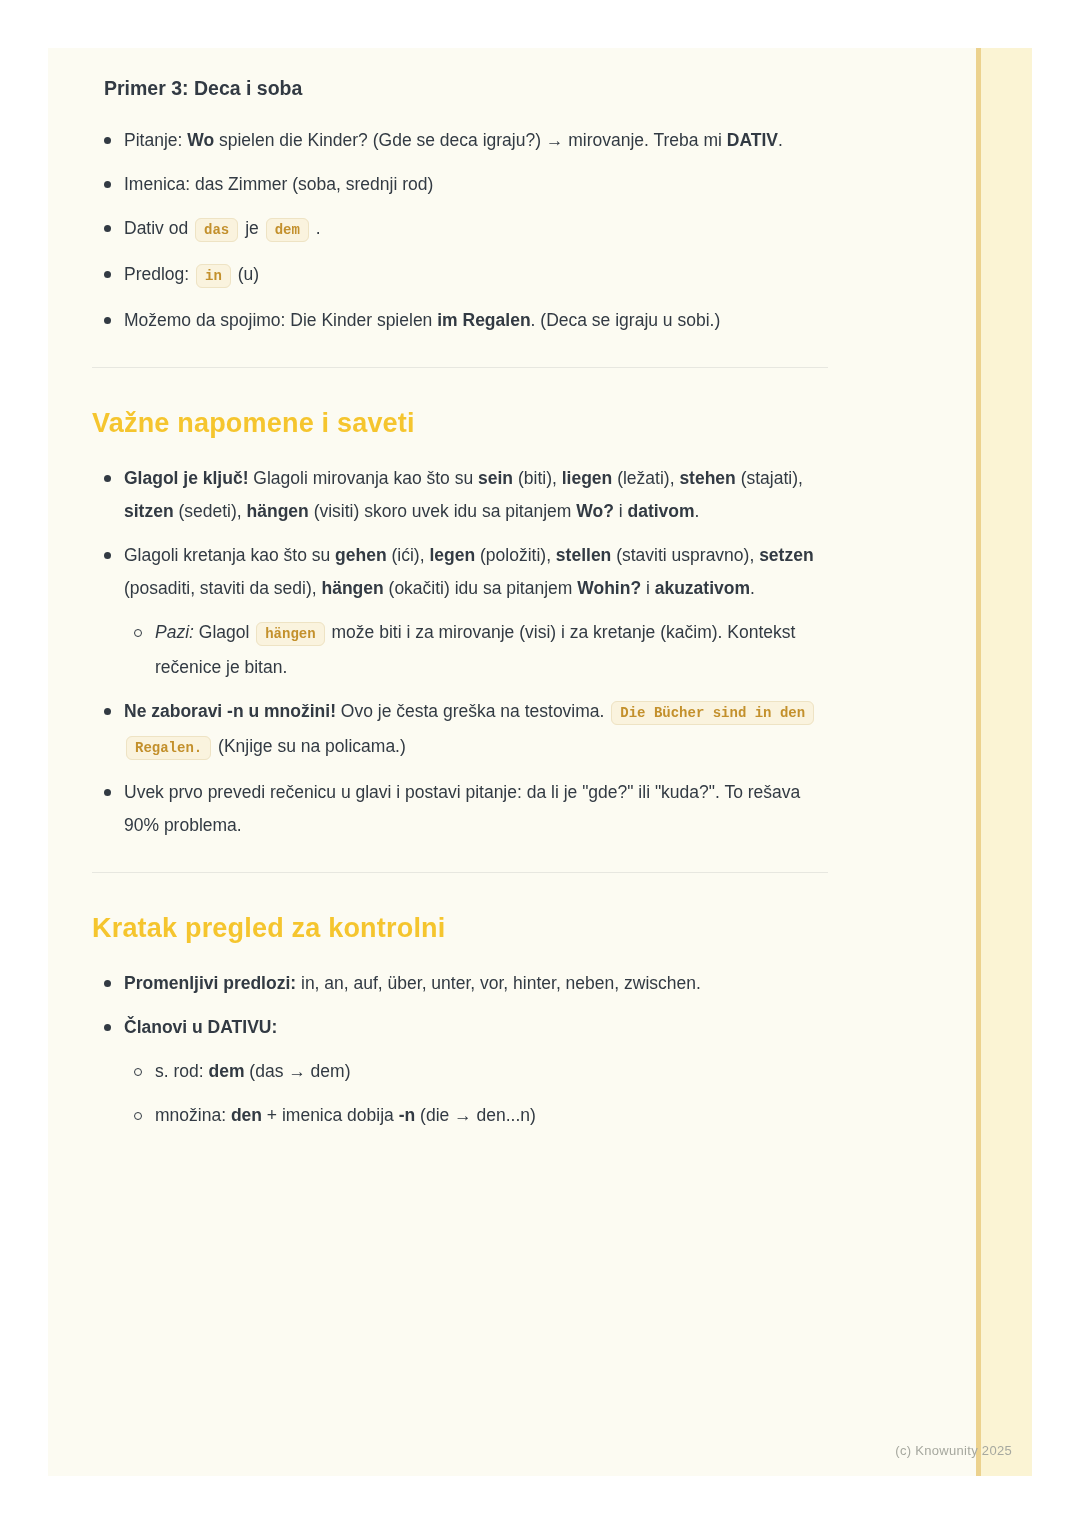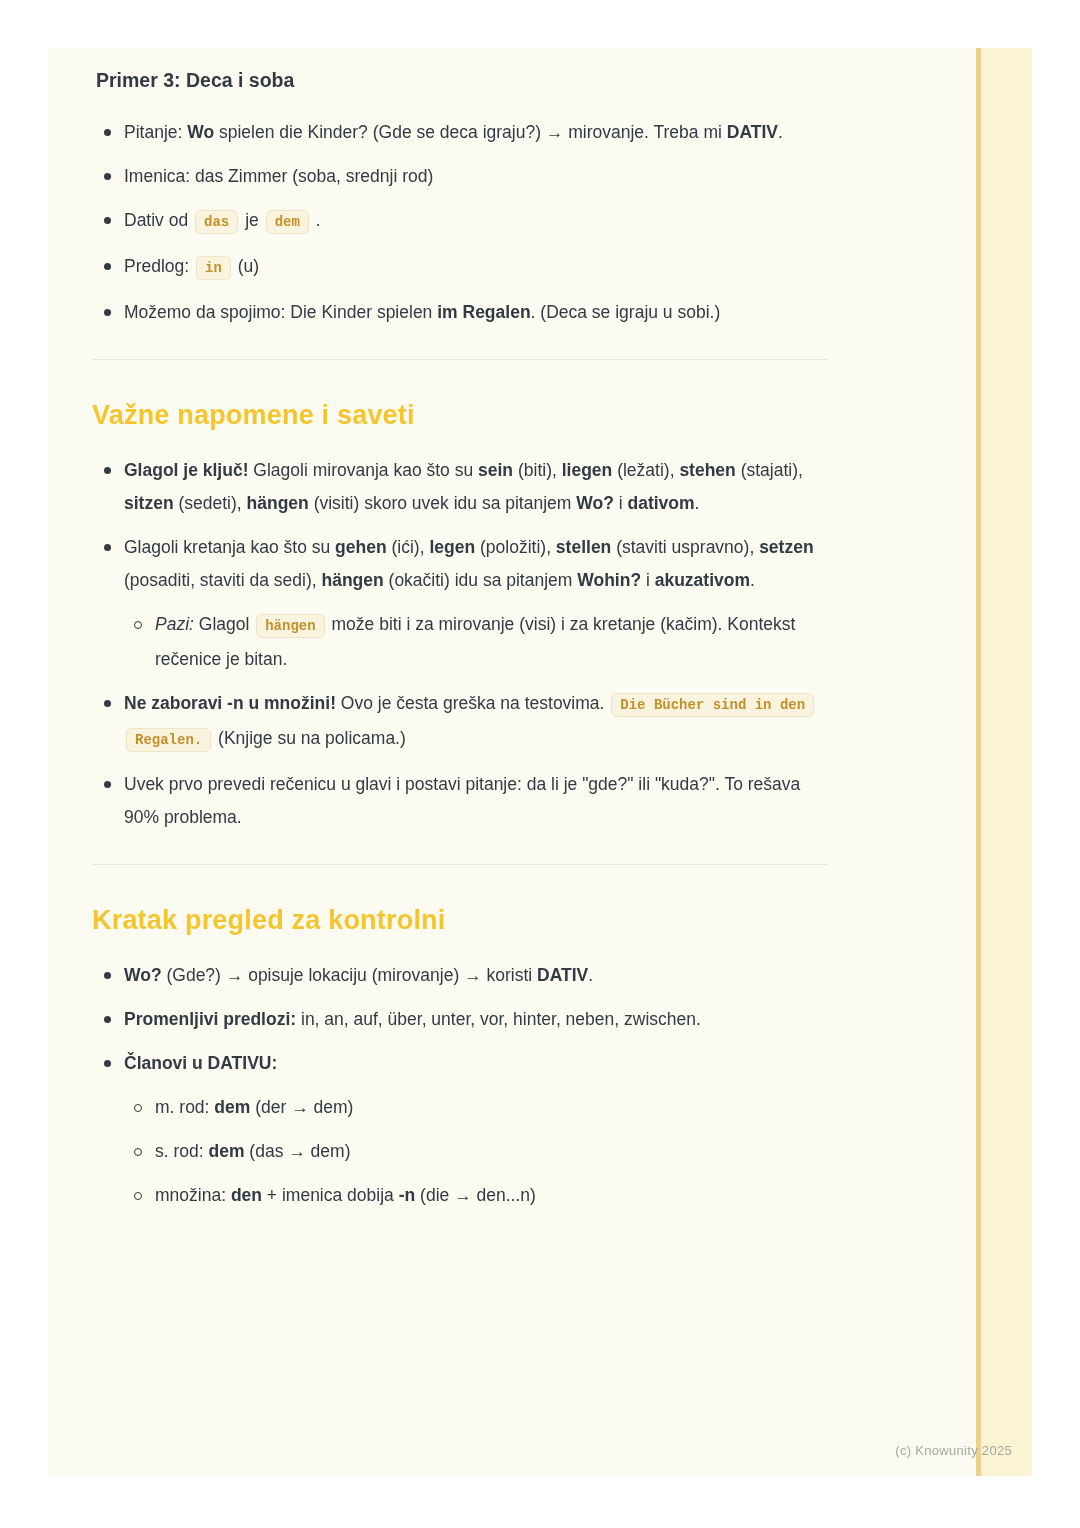--- a/index.html
+++ b/index.html
@@ -28,21 +28,21 @@
     position:absolute;top:0;right:0;bottom:0;width:56px;
     background:var(--stripe-bg);
     border-left:5px solid var(--stripe-line);
     box-sizing:border-box;
   }
   .content{
     position:absolute;left:44px;top:14px;width:736px;
     color:var(--text-color);
   }
   .subsection-title{
-    font-size:19.5px;line-height:28px;font-weight:700;margin:4px;
+    font-size:19.5px;line-height:28px;font-weight:700;margin:12px;
     color:var(--text-color);
   }
   .section-title{
     font-size:27px;line-height:34px;font-weight:700;margin:38px 0 0 0;
     color:var(--heading-yellow);letter-spacing:.2px;
   }
   hr.divider{
     border:0;border-top:1.5px solid var(--divider-color);
     margin:30px 0 0 0;width:736px;
   }
@@ -104,23 +104,21 @@
         <li class="l1"><strong>Glagol je ključ!</strong><span> Glagoli mirovanja kao što su </span><strong>sein</strong><span> (biti), </span><strong>liegen</strong><span> (ležati), </span><strong>stehen</strong><span> (stajati), </span><strong>sitzen</strong><span> (sedeti), </span><strong>hängen</strong><span> (visiti) skoro uvek idu sa pitanjem </span><strong>Wo?</strong><span> i </span><strong>dativom</strong><span>.</span></li>
         <li class="l1"><span>Glagoli kretanja kao što su </span><strong>gehen</strong><span> (ići), </span><strong>legen</strong><span> (položiti), </span><strong>stellen</strong><span> (staviti uspravno), </span><strong>setzen</strong><span> (posaditi, staviti da sedi), </span><strong>hängen</strong><span> (okačiti) idu sa pitanjem </span><strong>Wohin?</strong><span> i </span><strong>akuzativom</strong><span>.</span><ul class="lv2">
             <li class="l2"><em>Pazi:</em><span> Glagol </span><code class="chip">hängen</code><span> može biti i za mirovanje (visi) i za kretanje (kačim). Kontekst rečenice je bitan.</span></li>
           </ul></li>
         <li class="l1"><strong>Ne zaboravi -n u množini!</strong><span> Ovo je česta greška na testovima. </span><code class="chip">Die Bücher sind in den Regalen.</code><span> (Knjige su na policama.)</span></li>
         <li class="l1"><span>Uvek prvo prevedi rečenicu u glavi i postavi pitanje: da li je "gde?" ili "kuda?". To rešava 90% problema.</span></li>
       </ul>
       <hr class="divider">
       <h2 class="section-title">Kratak pregled za kontrolni</h2>
       <ul class="lv1">
-        <li class="l1"><strong>Wo?</strong><span> (Gde?) → opisuje lokaciju (mirovanje) → koristi </span><strong>DATIV</strong><span>.</span></li>
         <li class="l1"><strong>Promenljivi predlozi:</strong><span> in, an, auf, über, unter, vor, hinter, neben, zwischen.</span></li>
         <li class="l1"><strong>Članovi u DATIVU:</strong><ul class="lv2">
-            <li class="l2"><span>m. rod: </span><strong>dem</strong><span> (der → dem)</span></li>
             <li class="l2"><span>s. rod: </span><strong>dem</strong><span> (das → dem)</span></li>
             <li class="l2"><span>množina: </span><strong>den</strong><span> + imenica dobija </span><strong>-n</strong><span> (die → den...n)</span></li>
           </ul></li>
       </ul>
     </div>
   <div class="footer">(c) Knowunity 2025</div>
 </div>
 
 </body></html>

